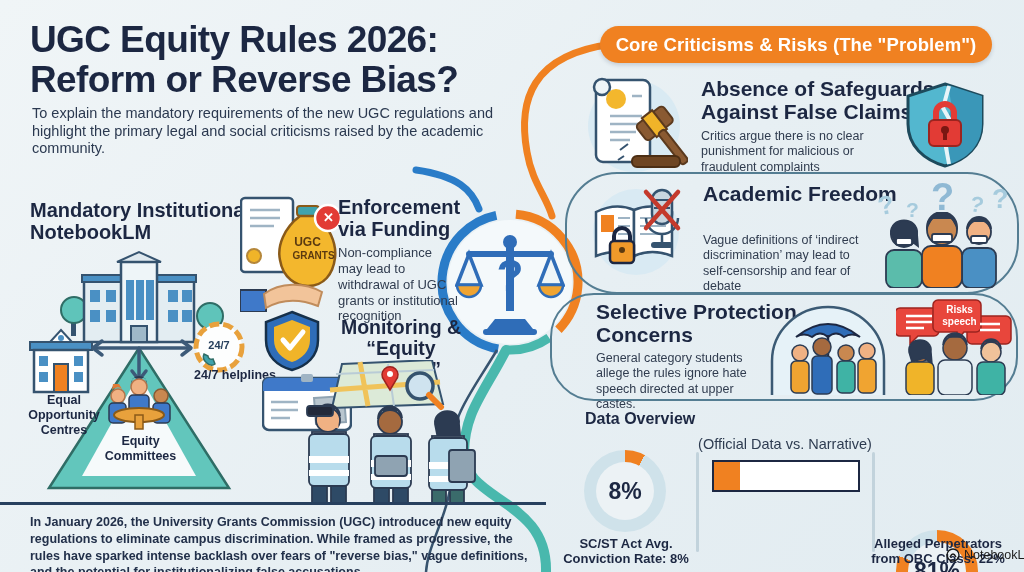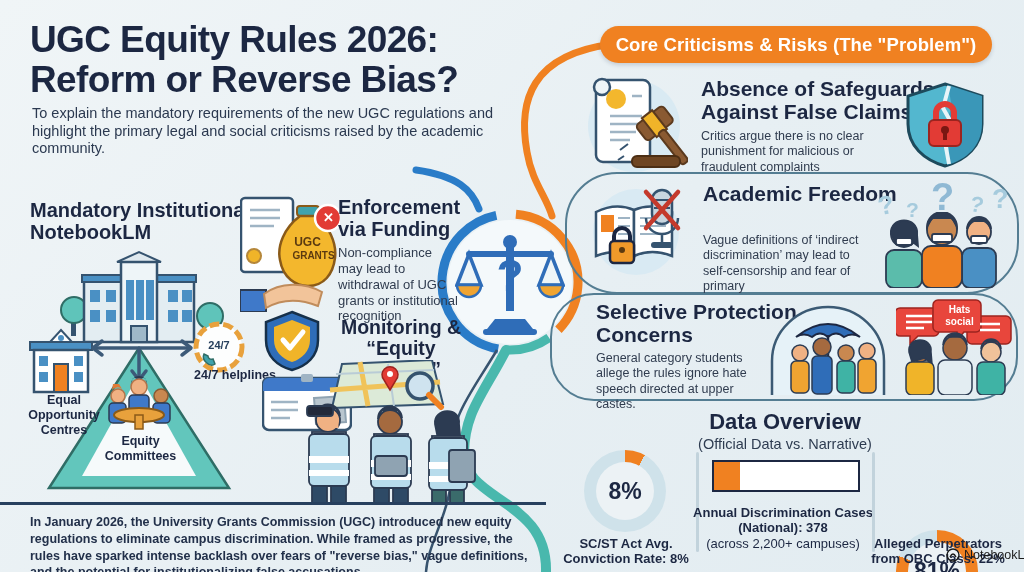--- a/index.html
+++ b/index.html
@@ -275,21 +275,21 @@
       <rect x="64" y="6" width="20" height="34" rx="10" fill="#c9d6df" stroke="#35536f" stroke-width="2.5"></rect>
       <path d="M66 16 H82 M66 24 H82" stroke="#35536f" stroke-width="1.8"></path>
       <path d="M58 34 a16 16 0 0 0 32 0 M74 50 V58" stroke="#35536f" stroke-width="2.5" fill="none"></path>
       <rect x="63" y="58" width="22" height="6" rx="3" fill="#35536f"></rect>
       <path d="M58 8 L90 44 M90 8 L58 44" stroke="#c43a2c" stroke-width="4.5" stroke-linecap="round"></path>
     </svg>
   </div>
   <div class="abs hd" style="left:703px;top:183px;font-size:21px;">
     <div>Academic Freedom</div>
   </div>
-  <div class="abs body-txt" style="left:703px;top:233px;width:172px;font-size:12.5px;font-weight:500;">Vague definitions of ‘indirect discrimination’ may lead to self-censorship and fear of primary</div>
+  <div class="abs body-txt" style="left:703px;top:233px;width:172px;font-size:12.5px;font-weight:500;">Vague definitions of ‘indirect discrimination’ may lead to self-censorship and fear of debate</div>
   <div class="abs" style="left:876px;top:176px;width:138px;height:112px;">
     <span class="qmark" style="left:2px;top:14px;font-size:26px;transform:rotate(-10deg);">?</span>
     <span class="qmark" style="left:30px;top:22px;font-size:21px;">?</span>
     <span class="qmark" style="left:55px;top:0;font-size:38px;color:#8fb9d4;">?</span>
     <span class="qmark" style="left:94px;top:16px;font-size:22px;transform:rotate(12deg);">?</span>
     <span class="qmark" style="left:116px;top:8px;font-size:27px;">?</span>
     <svg class="abs" style="left:0;top:36px;" width="138" height="76" viewBox="0 0 138 76" fill="none">
       <g stroke="#2c3b52" stroke-width="1.8">
         <circle cx="28" cy="22" r="13" fill="#f0b183"></circle>
         <path d="M15 22 C13 4 43 4 41 22 L42 34 L34 28 L20 32 Z" fill="#2c3b52"></path>
@@ -343,39 +343,35 @@
         <path d="M13 54 C11 38 37 38 35 54 L36 66 L28 60 L16 64 Z" fill="#2c3b52"></path>
         <rect x="10" y="64" width="28" height="33" rx="6" fill="#f0b429"></rect>
         <circle cx="59" cy="50" r="12" fill="#a56a3f"></circle>
         <path d="M47 47 a12 12 0 0 1 24 0 l-4 -8 h-16 Z" fill="#2c3b52"></path>
         <rect x="42" y="62" width="34" height="35" rx="7" fill="#e3edf2"></rect>
         <circle cx="95" cy="54" r="10" fill="#f0c29a"></circle>
         <path d="M85 51 a10 10 0 0 1 20 0 l-3 -7 h-14 Z" fill="#2c3b52"></path>
         <rect x="81" y="64" width="28" height="33" rx="6" fill="#3fb3a5"></rect>
       </g>
     </svg>
-    <div class="abs" style="left:42px;top:6px;width:43px;text-align:center;color:#ffffff;font-size:10px;font-weight:bold;line-height:1.15;">Hats social</div>
-  </div>
-
-  <div class="abs hd" style="left:585px;top:410px;width:400px;text-align:center;font-size:22px;">Data Overview</div>
+    <div class="abs" style="left:42px;top:6px;width:43px;text-align:center;color:#ffffff;font-size:10px;font-weight:bold;line-height:1.15;">Risks speech</div>
+  </div>
+
+  <div class="abs hd" style="left:585px;top:410px;width:400px;text-align:left;font-size:16px;">Data Overview</div>
   <div class="abs" style="left:585px;top:436px;width:400px;text-align:center;font-size:14.5px;color:#2e3c51;">(Official Data vs. Narrative)</div>
 
   <div class="abs donut" style="left: 584px; top: 450px; background: conic-gradient(rgb(240, 129, 33) 0deg, rgb(240, 129, 33) 8%, rgb(207, 226, 234) 0deg);">
     <span class="pct">8%</span>
   </div>
   <div class="abs lbl" style="left:552px;top:536px;width:148px;font-size:13px;">SC/ST Act Avg. Conviction Rate: 8%</div>
 
   <div class="abs sep" style="left:696px;top:452px;height:100px;"></div>
 
   <div class="abs" style="left:712px;top:460px;width:144px;height:28px;border:2.5px solid #1c2742;background:#ffffff;">
     <div style="height:100%;background:#f08121;width:18%;"></div>
-  </div>
-  <div class="abs lbl" style="left:688px;top:505px;width:190px;font-size:13px;">
-    <div>Annual Discrimination Cases (National): 378</div>
-    <div style="font-weight:normal;">(across 2,200+ campuses)</div>
   </div>
 
   <div class="abs sep" style="left:872px;top:452px;height:100px;"></div>
 
   <div class="abs donut" style="left: 896px; top: 448px; background: conic-gradient(rgb(240, 129, 33) 0deg, rgb(240, 129, 33) 81%, rgb(207, 226, 234) 0deg);">
     <span class="pct">81%</span>
   </div>
   <div class="abs lbl" style="left:862px;top:536px;width:152px;font-size:13px;">Alleged Perpetrators from OBC Class: 22%</div>
 
   <div class="abs" style="left:946px;top:548px;display:flex;align-items:center;gap:4px;">

